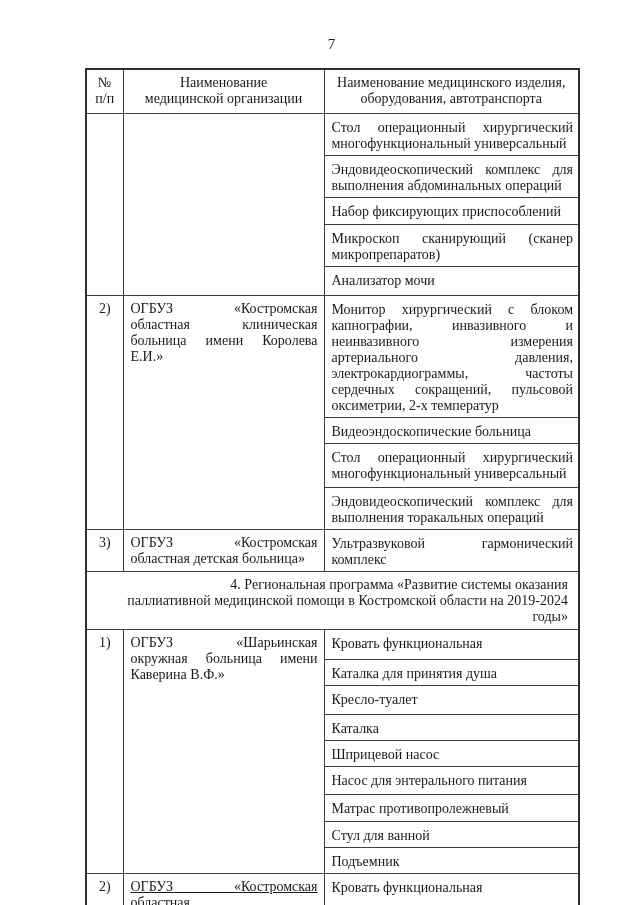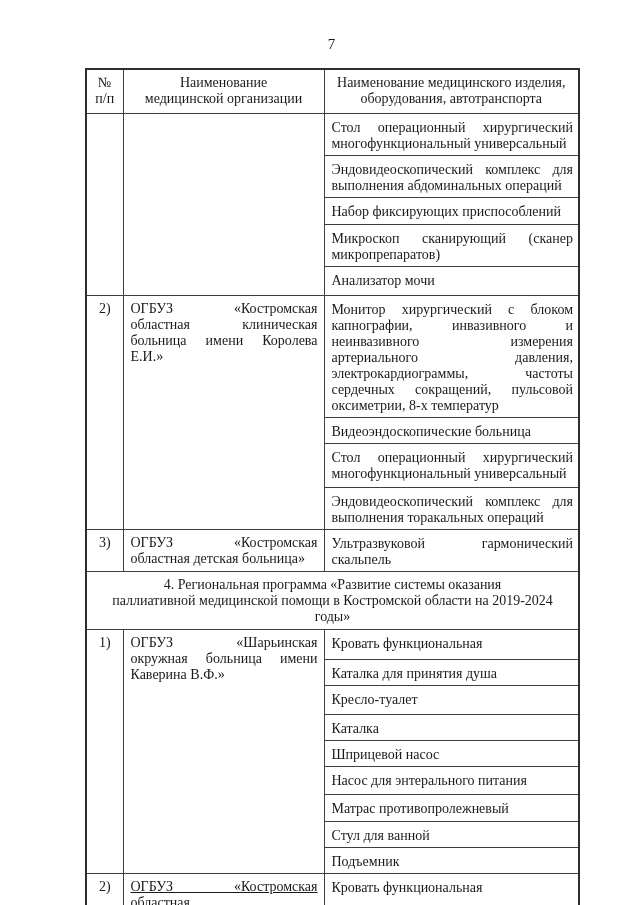--- a/index.html
+++ b/index.html
@@ -57,21 +57,21 @@
   }
   td.cell-org {
     text-align: justify;
     padding: 5px 6px 3px 7px;
   }
   td.cell-item {
     text-align: justify;
     padding: 6px 5px 3px 7px;
   }
   td.section-title {
-    text-align: center;
+    text-align: right;
     white-space: pre-line;
     padding: 5px 10px 4px 10px;
   }
   td.cut-line {
     text-align-last: justify;
     text-decoration: underline;
   }
 </style>
 </head>
 <body>
@@ -112,36 +112,36 @@
       <tr style="height:41px;margin-left:36px;">
         <td class="cell-item">Микроскоп сканирующий (сканер микропрепаратов)</td>
       </tr>
       <tr style="height:29px;">
         <td class="cell-item">Анализатор мочи</td>
       </tr>
 
       <tr style="height:101px;">
         <td class="cell-num" rowspan="4">2)</td>
         <td class="cell-org" rowspan="4">ОГБУЗ «Костромская областная клиническая больница имени Королева Е.И.»</td>
-        <td class="cell-item">Монитор хирургический с блоком капнографии, инвазивного и неинвазивного измерения артериального давления, электрокардиограммы, частоты сердечных сокращений, пульсовой оксиметрии, 8-х температур</td>
+        <td class="cell-item">Монитор хирургический с блоком капнографии, инвазивного и неинвазивного измерения артериального давления, электрокардиограммы, частоты сердечных сокращений, пульсовой оксиметрии, 2-х температур</td>
       </tr>
       <tr style="height:25px;">
         <td class="cell-item">Видеоэндоскопические больница</td>
       </tr>
       <tr style="height:44px;">
         <td class="cell-item">Стол операционный хирургический многофункциональный универсальный</td>
       </tr>
       <tr style="height:40px;">
         <td class="cell-item">Эндовидеоскопический комплекс для выполнения торакальных операций</td>
       </tr>
 
       <tr style="height:40px;">
         <td class="cell-num">3)</td>
         <td class="cell-org">ОГБУЗ «Костромская областная детская больница»</td>
-        <td class="cell-item">Ультразвуковой гармонический скальпель</td>
+        <td class="cell-item">Ультразвуковой гармонический комплекс</td>
       </tr>
 
       <tr style="height:41px;">
         <td class="section-title" colspan="3">4. Региональная программа «Развитие системы оказания
 паллиативной медицинской помощи в Костромской области на 2019-2024 годы»</td>
       </tr>
 
       <tr style="height:30px;">
         <td class="cell-num" rowspan="9">1)</td>
         <td class="cell-org" rowspan="9">ОГБУЗ «Шарьинская окружная больница имени Каверина В.Ф.»</td>

